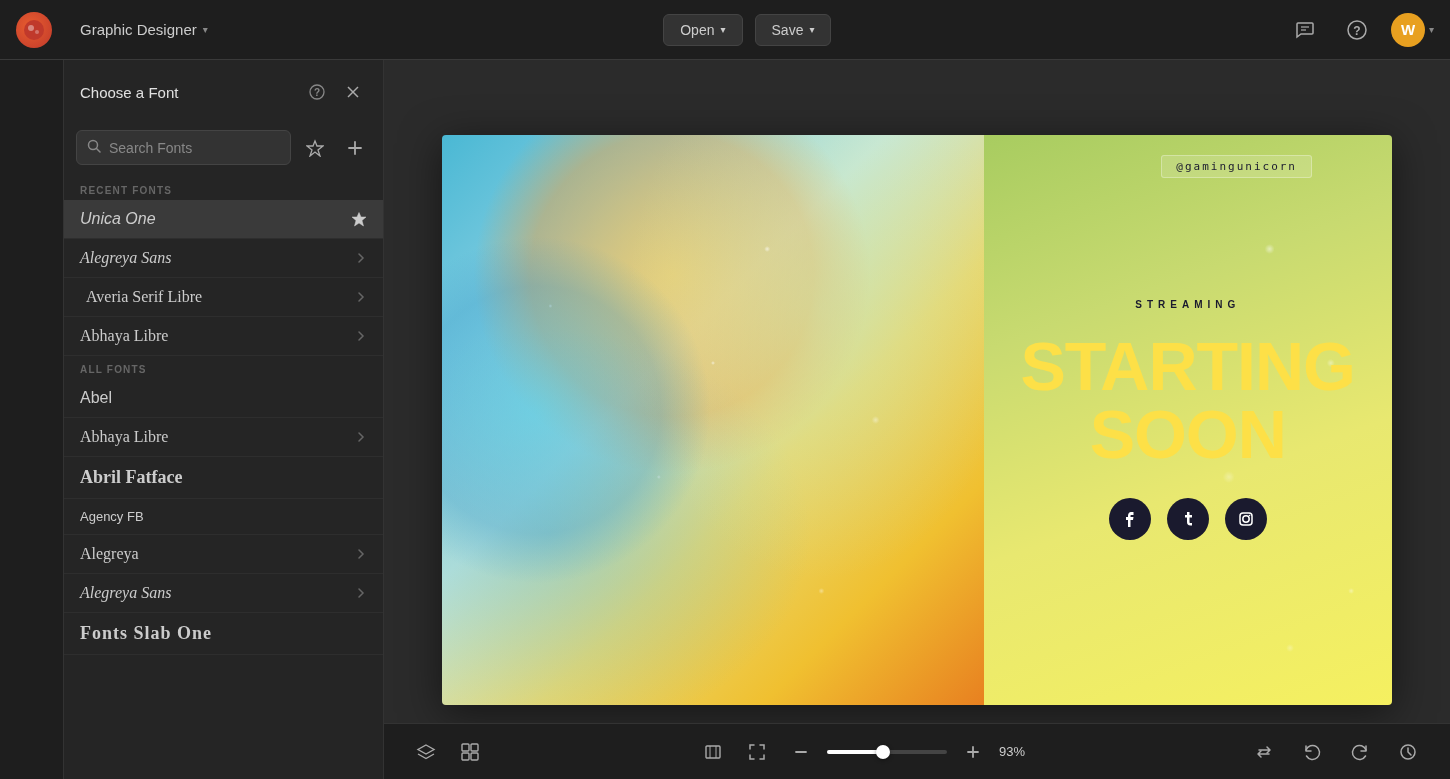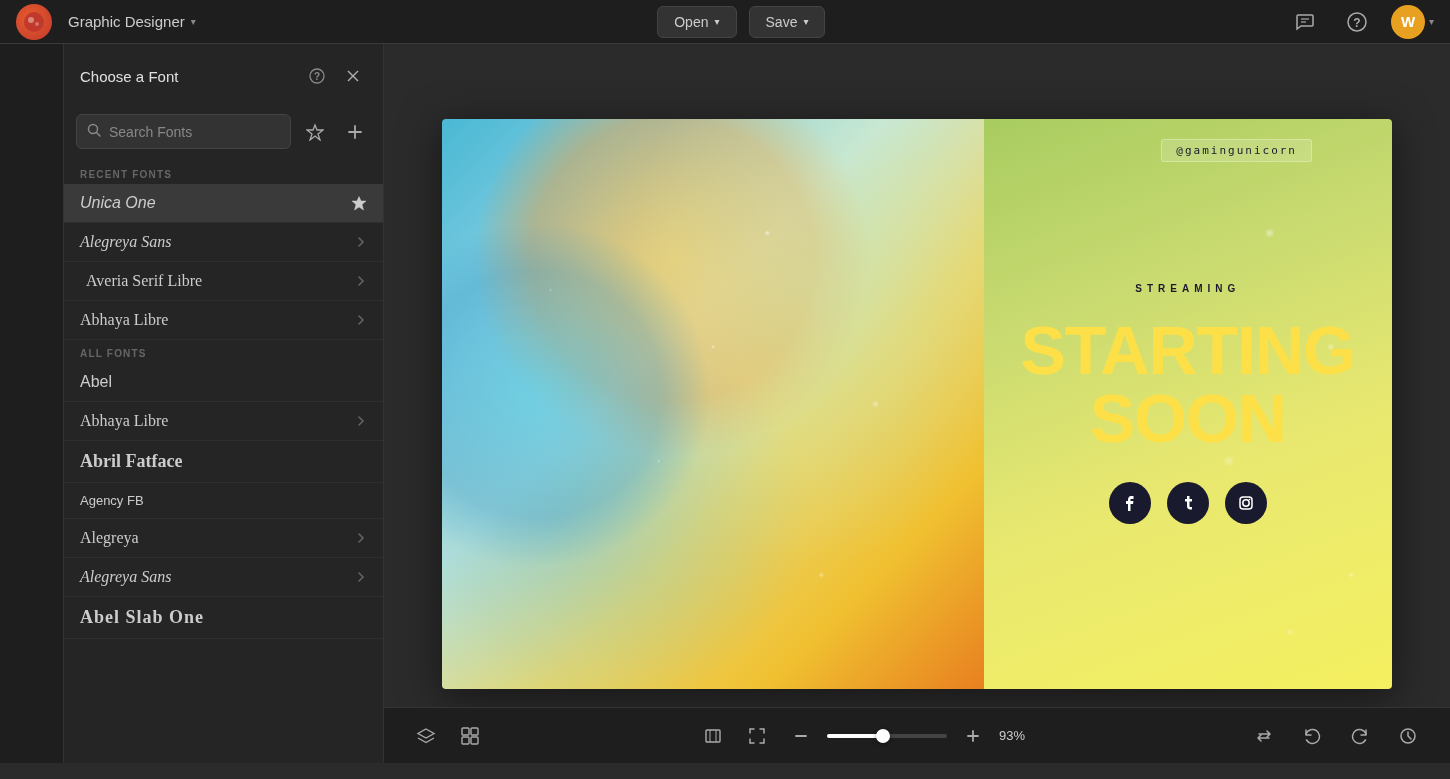--- a/index.html
+++ b/index.html
@@ -7,26 +7,26 @@
       width: 1450px;
       height: 779px;
       background: #2b2b2b;
       font-family: -apple-system, BlinkMacSystemFont, 'Segoe UI', sans-serif;
       overflow: hidden;
       color: #fff;
     }
 
     
     .header {
-      height: 44px;
+      height: 60px;
       background: #1e1e1e;
       display: flex;
       align-items: center;
       padding: 12px 16px;
-      gap: 16px;
+      gap: 28px;
       border-bottom: 1px solid #3a3a3a;
     }
     .logo {
       width: 36px;
       height: 36px;
       border-radius: 50%;
       background: radial-gradient(circle at 40% 40%, #e85d2f, #c0392b);
       display: flex;
       align-items: center;
       justify-content: center;
@@ -624,21 +624,21 @@
       </div>
 
       <div class="font-item">
         <span class="font-name font-alegreya-sans">Alegreya Sans</span>
         <svg width="12" height="12" viewBox="0 0 12 12" fill="none">
           <polyline points="4,2 8,6 4,10" stroke="#666" stroke-width="1.5" stroke-linecap="round"></polyline>
         </svg>
       </div>
 
       <div class="font-item">
-        <span class="font-name" style="font-weight:900; font-family: Georgia, serif; font-size:18px; letter-spacing:1px;">Abel Slab One</span>
+        <span class="font-name" style="font-weight:900; font-family: Georgia, serif; font-size:18px; letter-spacing:1px;">Fonts Slab One</span>
       </div>
     </div>
   </div>
 
   <div class="canvas-area">
     <div class="canvas-wrapper">
 
       <div class="canvas-left">
         <div class="swirl-overlay"></div>
         <div class="droplets"></div>

